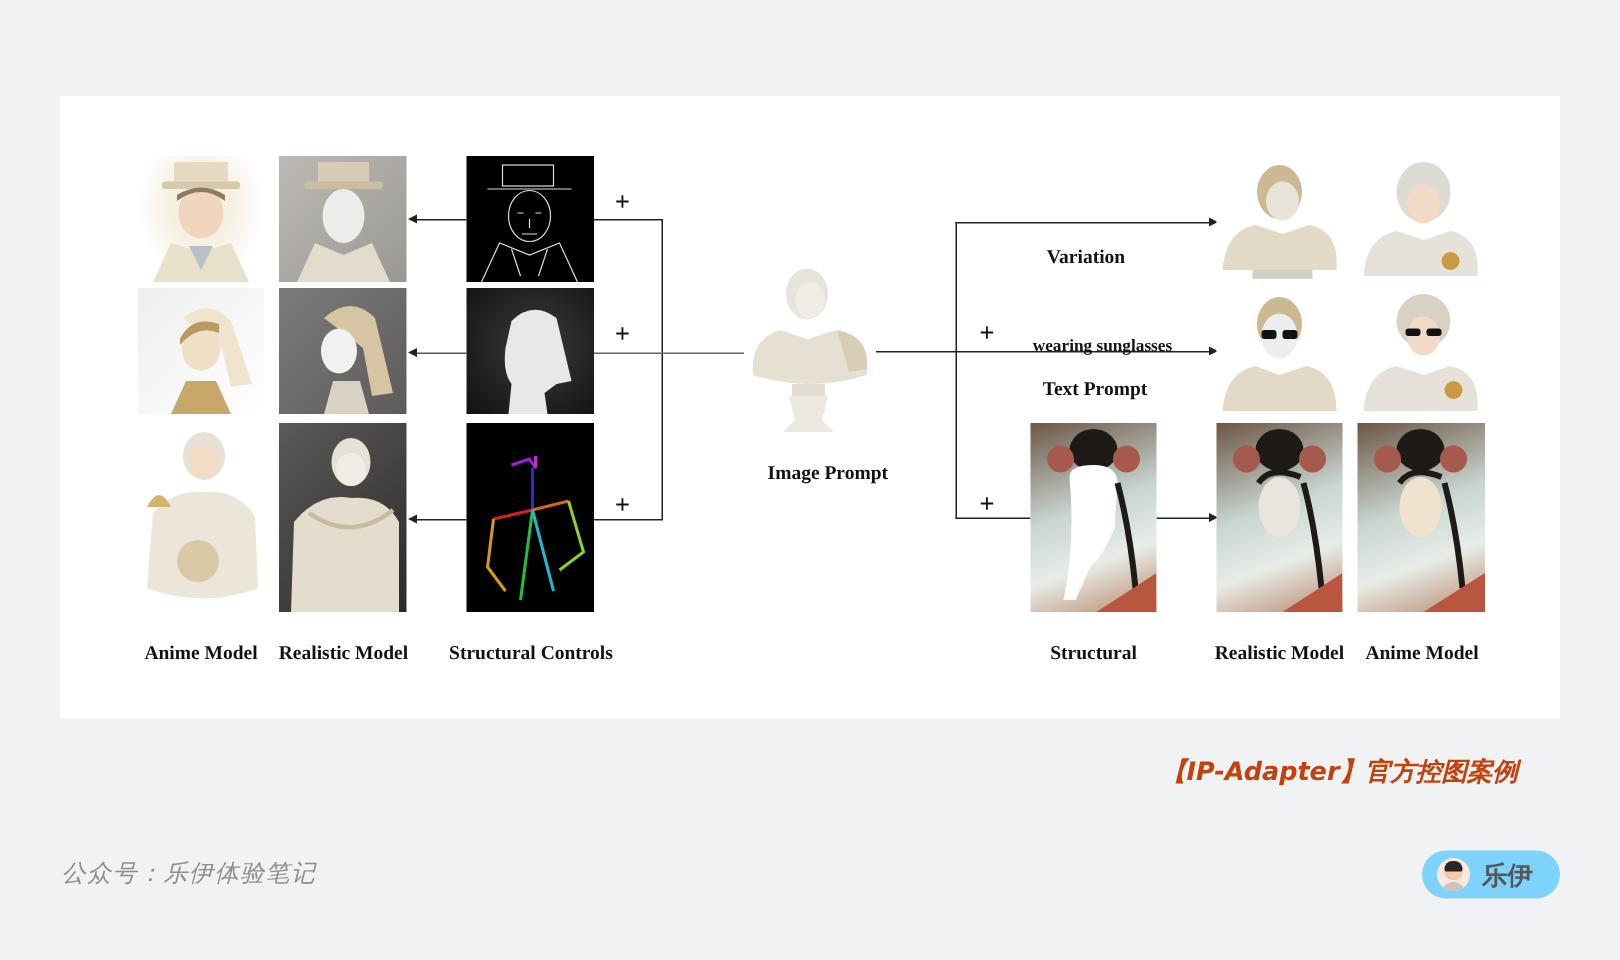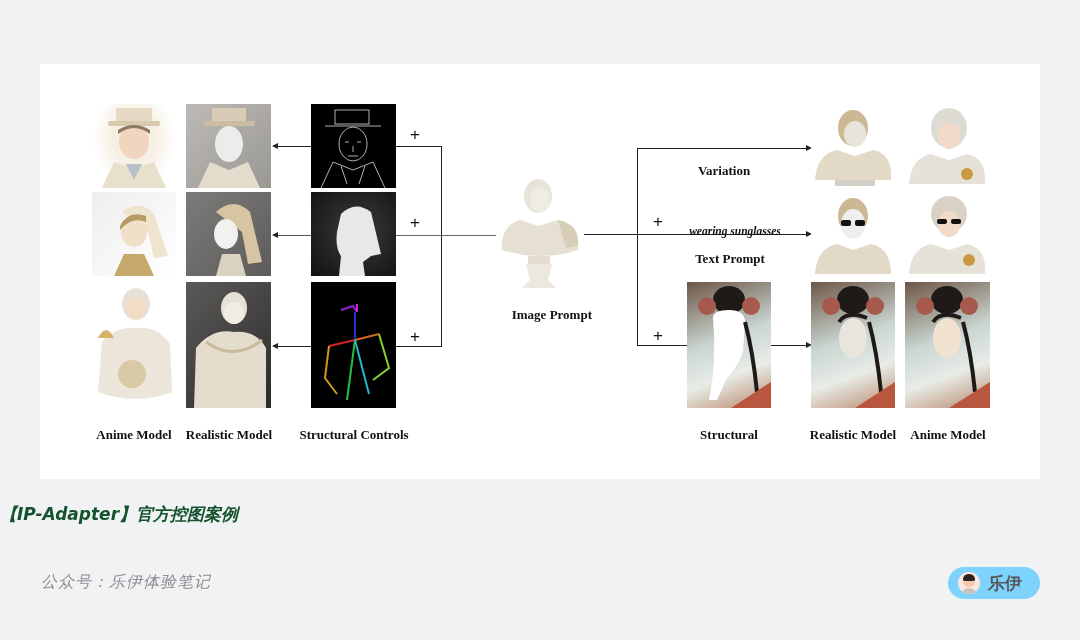--- a/index.html
+++ b/index.html
@@ -3,29 +3,29 @@
 <meta charset="utf-8">
 <style>
   html, body { margin:0; padding:0; }
   body {
     width:1080px; height:640px; background:#f1f2f4; position:relative; overflow:hidden;
     font-family:"Liberation Serif", serif;
   }
   .card { position:absolute; left:40px; top:64px; width:1000px; height:415px; background:#ffffff; }
   .tile { position:absolute; overflow:hidden; }
   .lbl { position:absolute; font-family:"Liberation Serif", serif; font-weight:bold; font-size:13px; color:#111; white-space:nowrap; text-align:center;margin-top:11px; }
-  .ital { font-style:italic; font-weight:bold; font-size:11.5px; }
+  .ital { font-weight:bold; font-size:11.5px; }
   .plus { position:absolute; font-family:"Liberation Sans", sans-serif; font-size:17px; color:#111; line-height:17px; }
   .hline { position:absolute; height:1px; background:#222; }
   .vline { position:absolute; width:1px; background:#222; }
   .arrow-l { position:absolute; width:0; height:0; border-top:3px solid transparent; border-bottom:3px solid transparent; border-right:6px solid #222; }
   .arrow-r { position:absolute; width:0; height:0; border-top:3px solid transparent; border-bottom:3px solid transparent; border-left:6px solid #222; }
   .caption {
-    position:absolute; left:0; width:860px; top:503px; text-align:left;
-    font-family:"DejaVu Sans", sans-serif; font-weight:bold; font-style:italic; font-size:17px; color:#14532d;
+    position:absolute; left:0; width:1012px; top:503px; text-align:right;
+    font-family:"DejaVu Sans", sans-serif; font-weight:bold; font-style:italic; font-size:17px; color:#c2410c;
   }
   .footer-left {
     position:absolute; left:41px; top:572px; font-family:"DejaVu Sans", sans-serif; font-size:16px; color:#8c8d91; letter-spacing:1px;font-style:italic;
   }
   .author-pill {
     position:absolute; left:948px; top:567px; width:92px; height:32px; border-radius:16px; background:#7dd3fc;
   }
   .avatar { position:absolute; left:10px; top:5px; width:22px; height:22px; border-radius:50%; background:radial-gradient(circle at 50% 40%, #f3c9a8 0 35%, #fde7dc 36% 100%); overflow:hidden; }
   .avatar .hair { position:absolute; left:5px; top:2px; width:12px; height:7px; border-radius:6px 6px 2px 2px; background:#2b2522; }
   .avatar .shirt { position:absolute; left:3px; top:16px; width:16px; height:8px; border-radius:8px 8px 0 0; background:#c9c2bf; }

